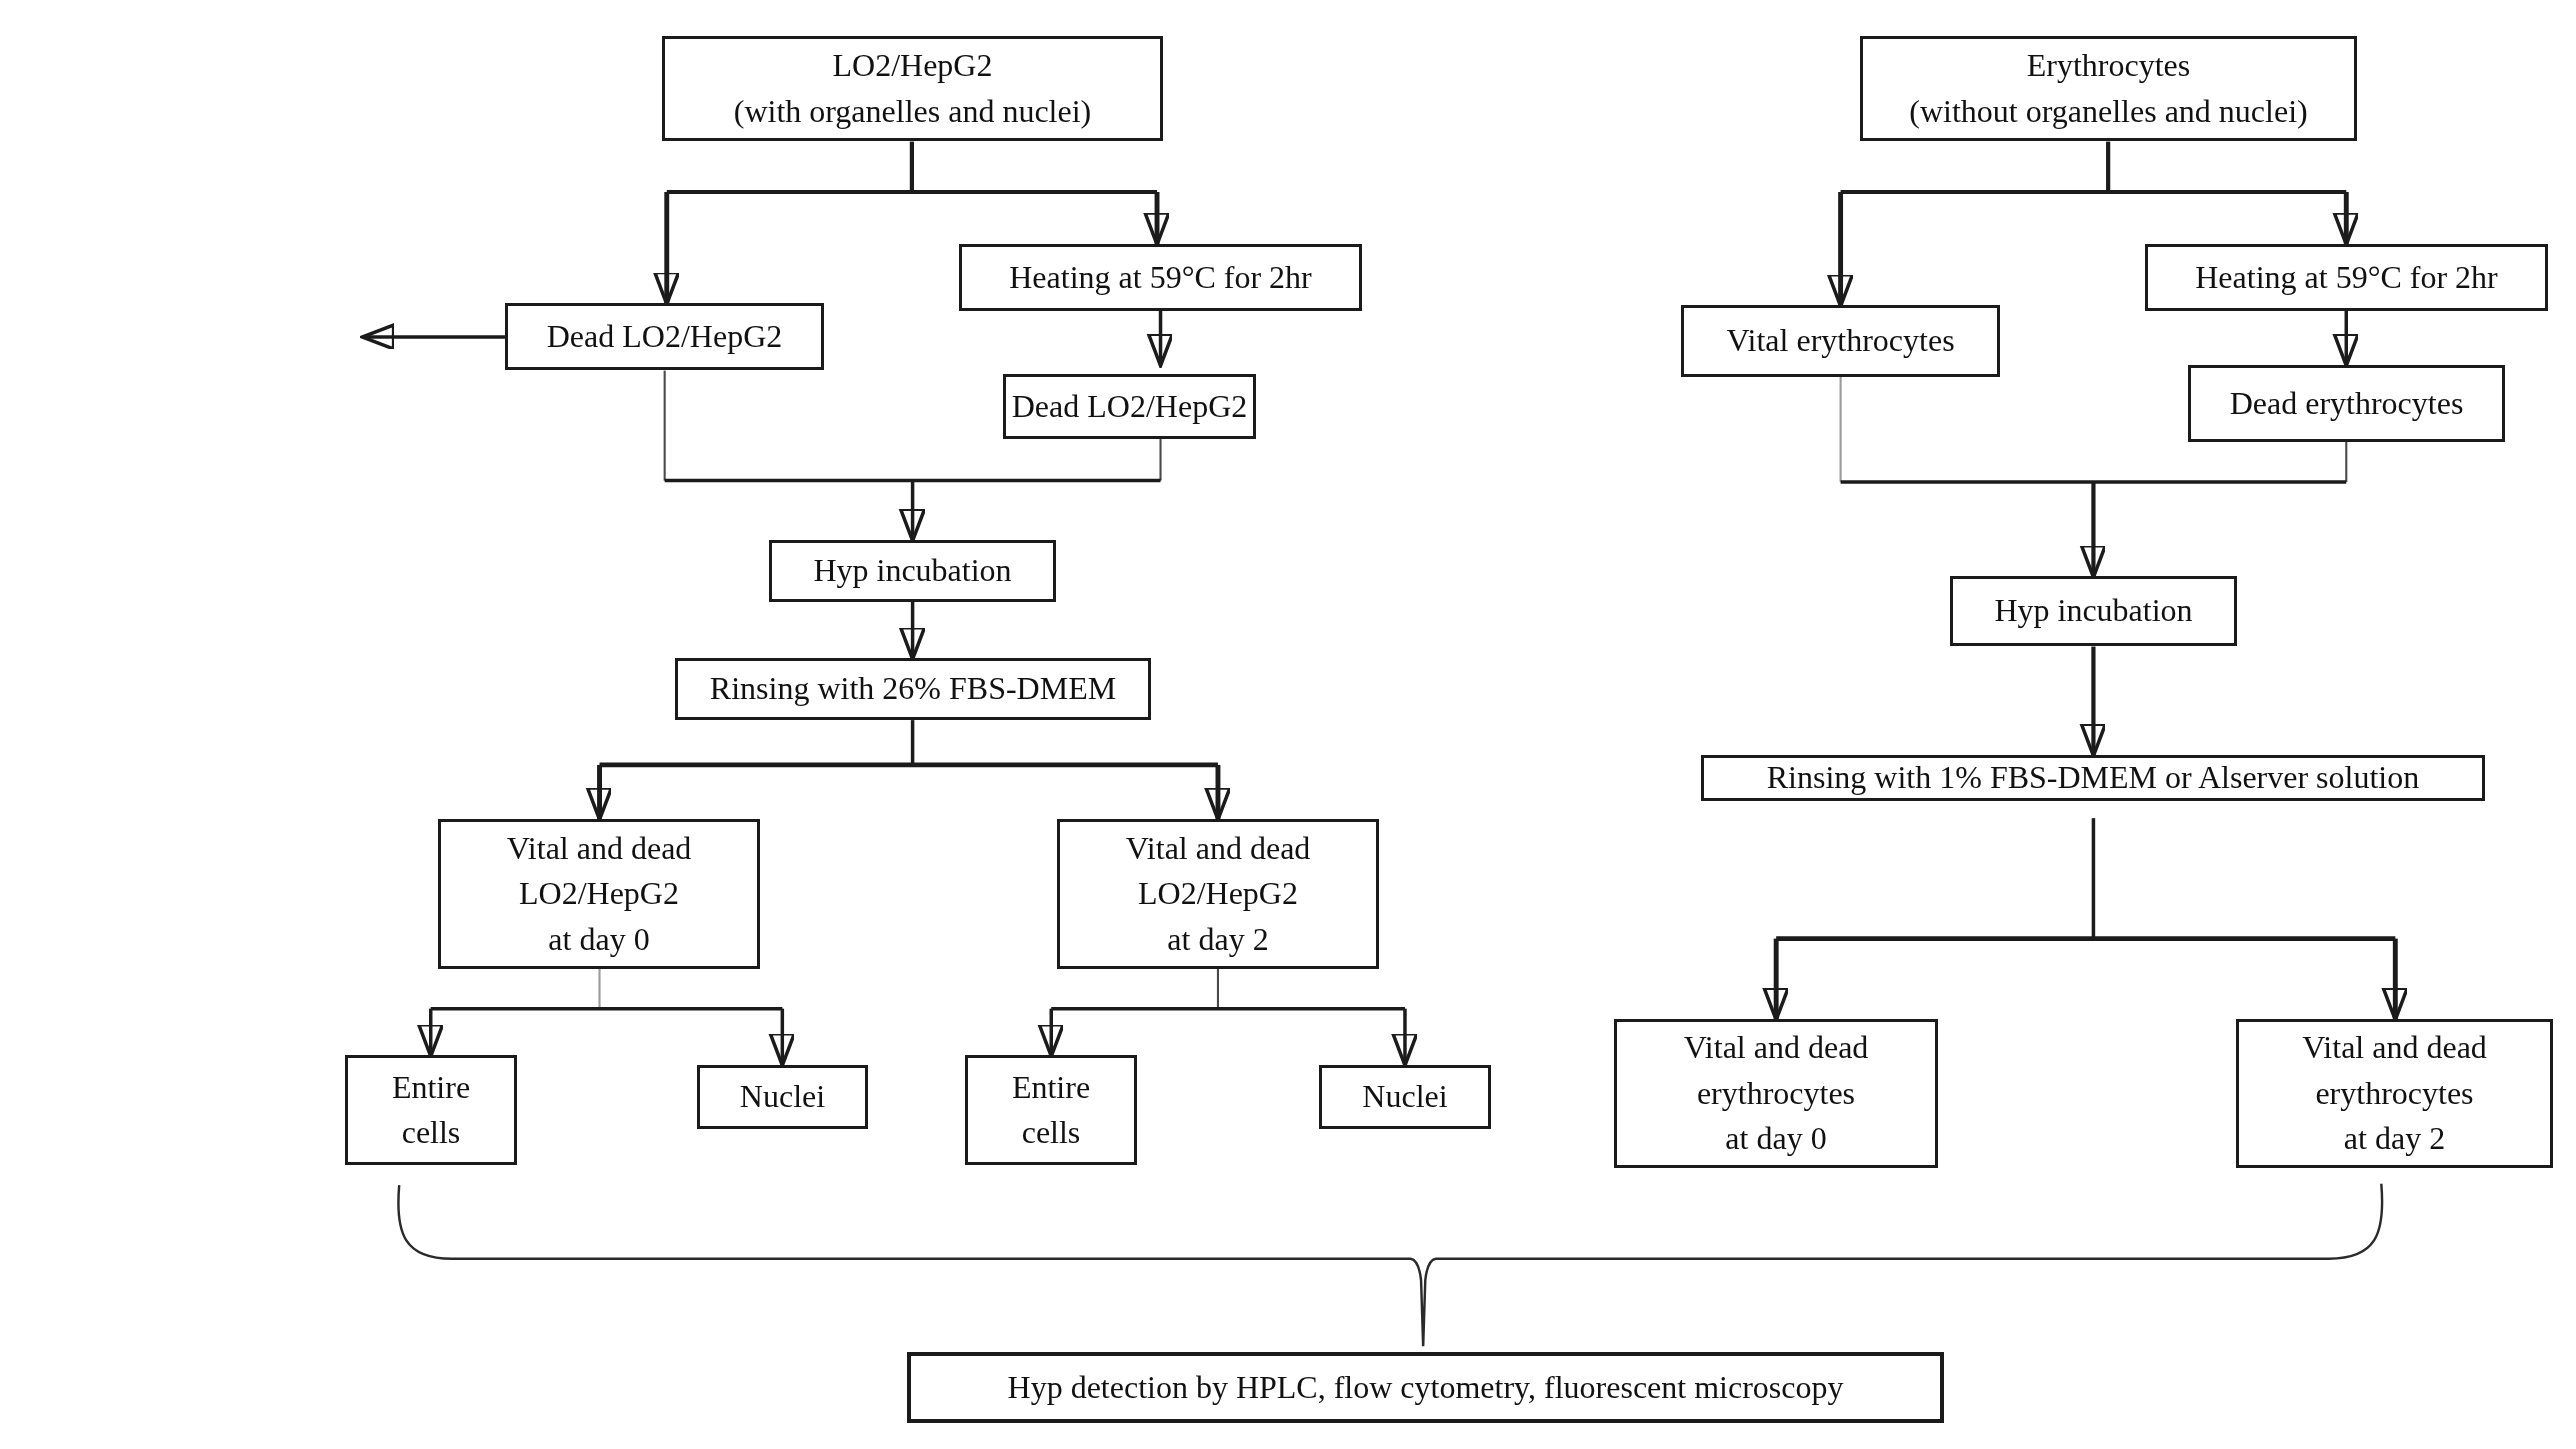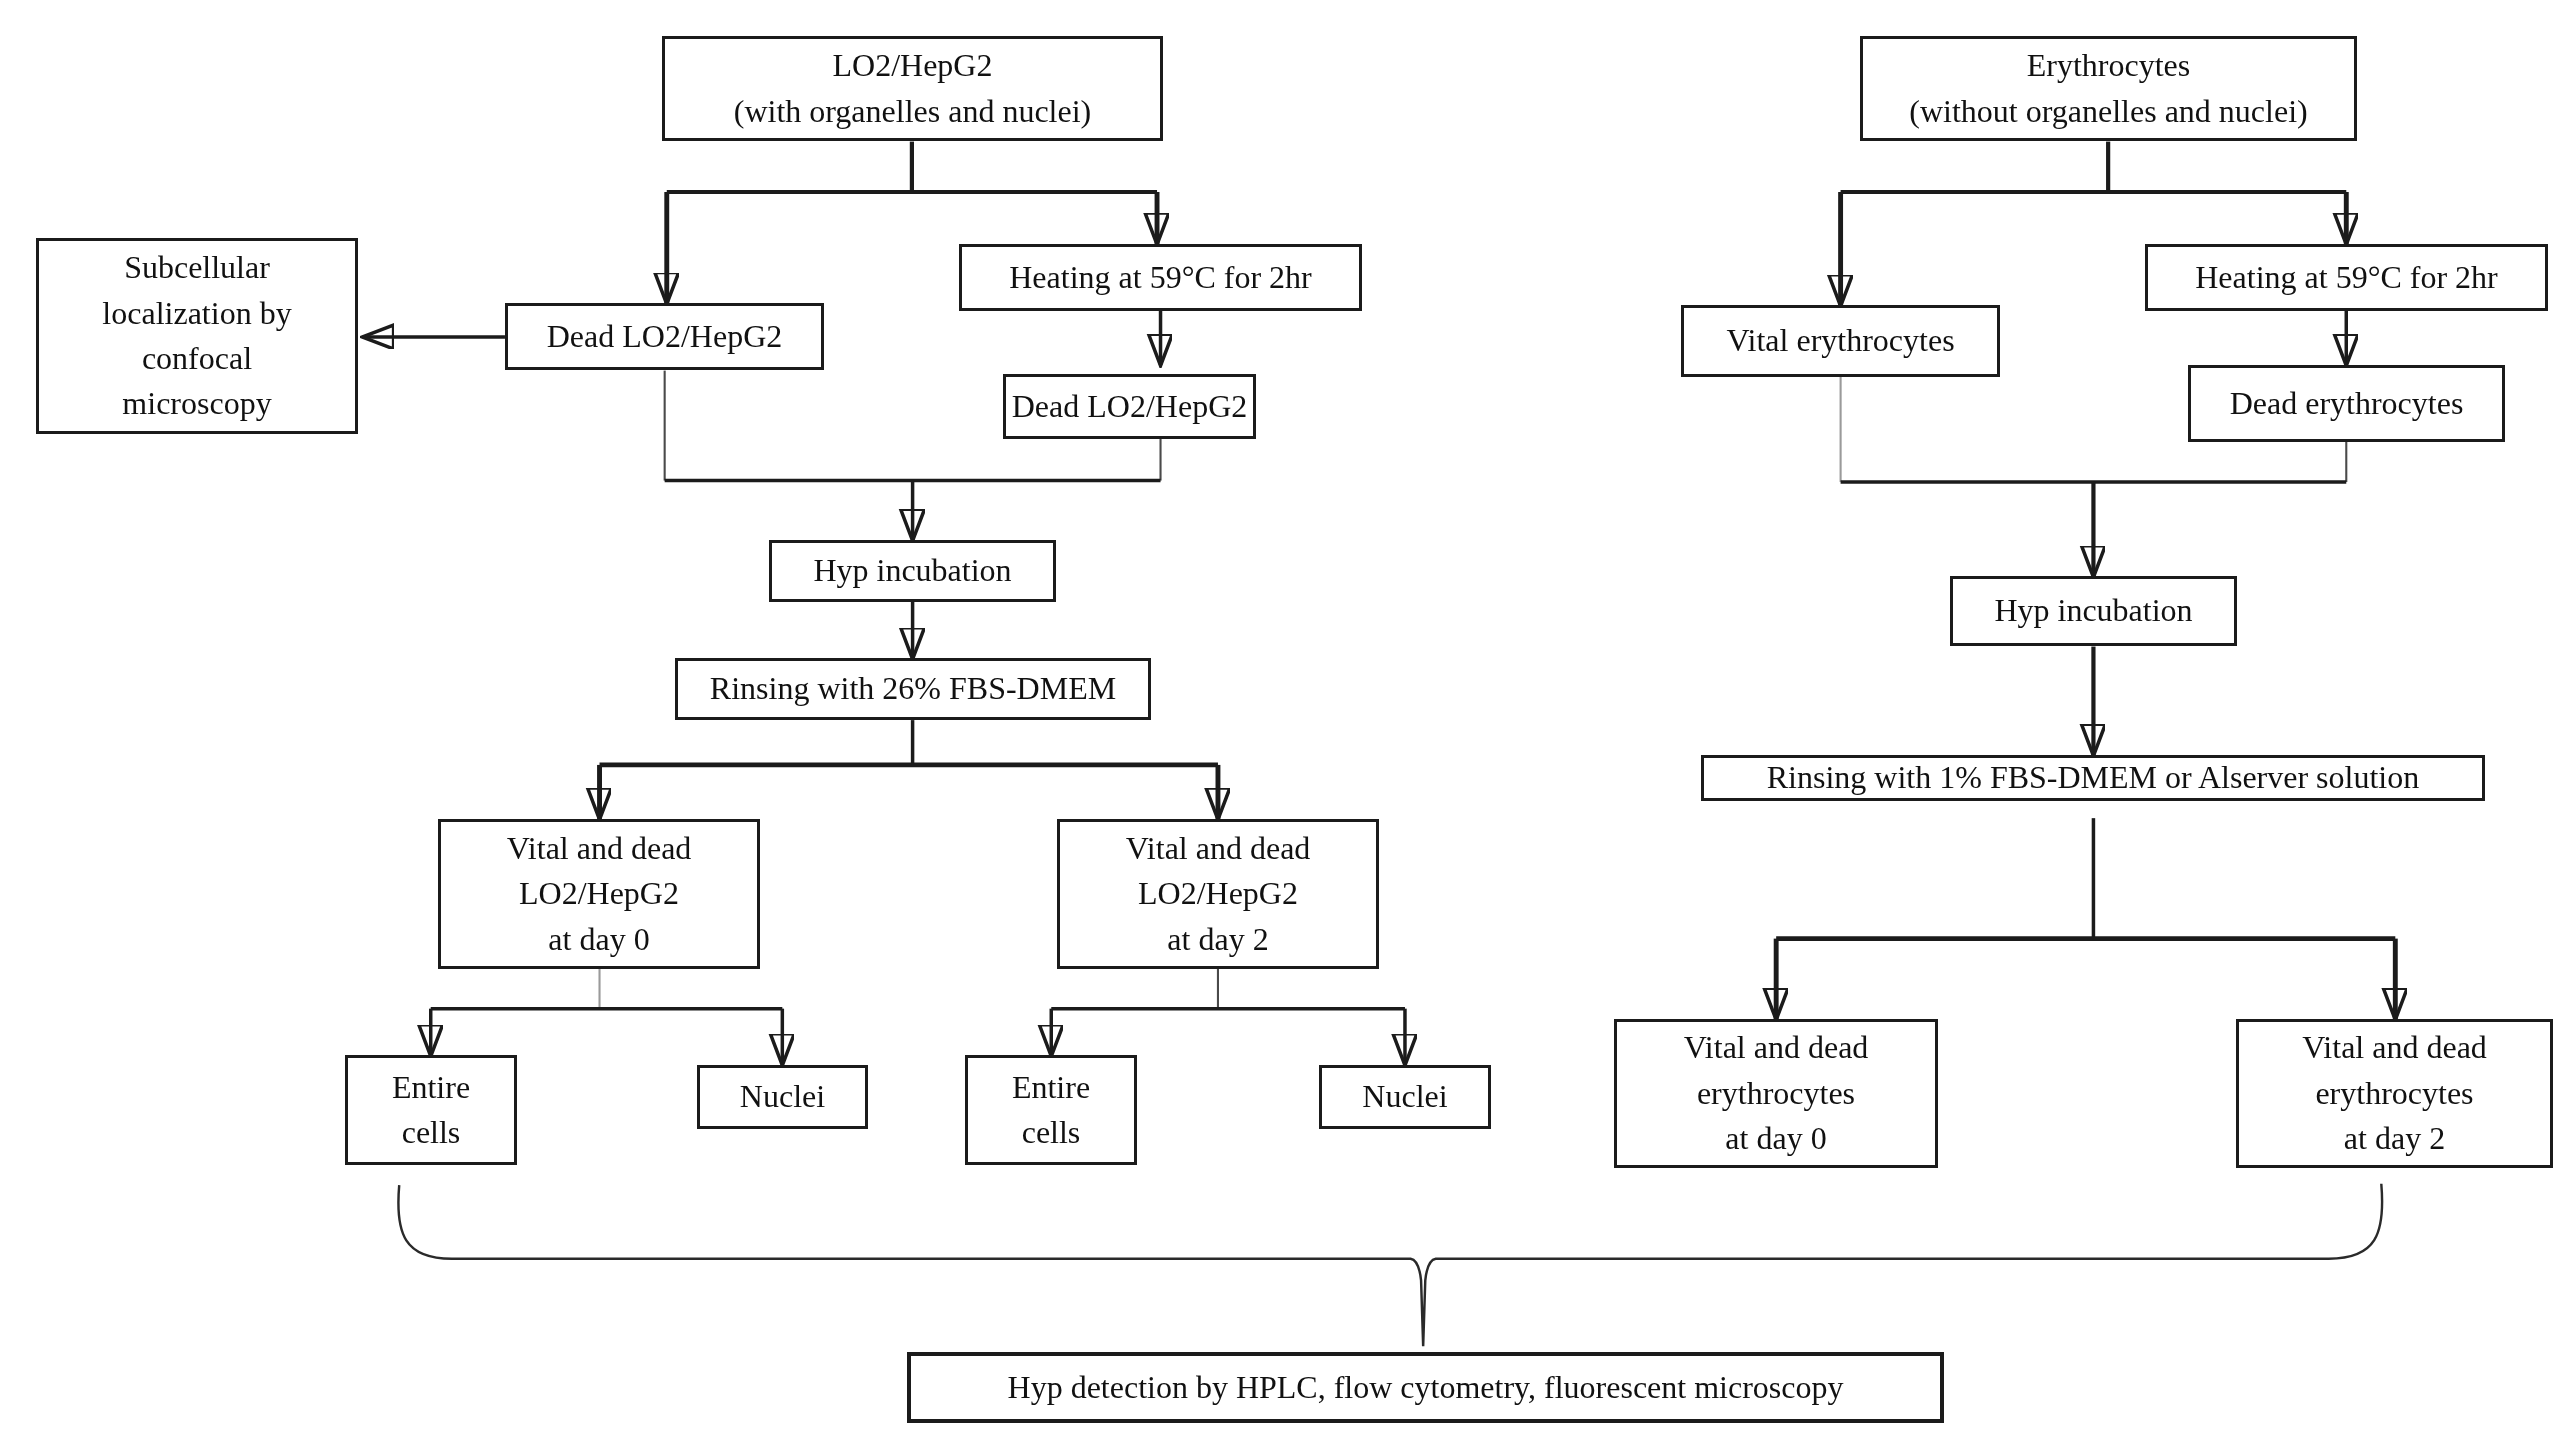--- a/index.html
+++ b/index.html
@@ -117,24 +117,20 @@
                              L2035,1828
                              Q2038,1799 2050,1797
                              L3325,1797
                              C3392,1797 3406,1762 3400,1690"></path>
     </g>
   </svg>
 
   <div class="node" style="left:662px;top:36px;width:501px;height:105px">LO2/HepG2
 (with organelles and nuclei)</div>
 
-  <div class="node" style="left:36px;top:238px;width:322px;height:196px">Subcellular
-localization by
-confocal
-microscopy</div>
 
   <div class="node" style="left:505px;top:303px;width:319px;height:67px">Dead LO2/HepG2</div>
 
   <div class="node" style="left:959px;top:244px;width:403px;height:67px">Heating at 59°C for 2hr</div>
 
   <div class="node" style="left:1003px;top:374px;width:253px;height:65px">Dead LO2/HepG2</div>
 
   <div class="node" style="left:769px;top:540px;width:287px;height:62px">Hyp incubation</div>
 
   <div class="node" style="left:675px;top:658px;width:476px;height:62px">Rinsing with 26% FBS-DMEM</div>

